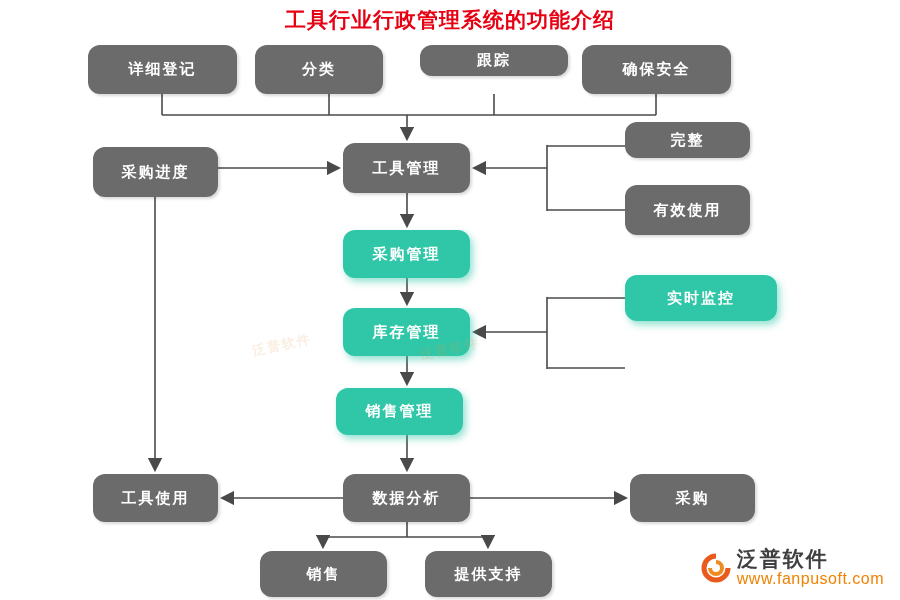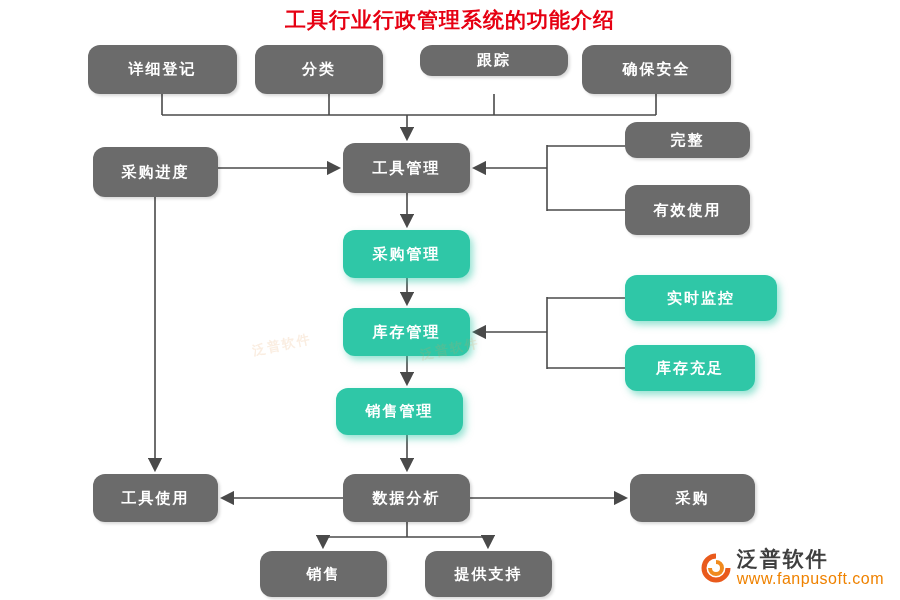--- a/index.html
+++ b/index.html
@@ -113,21 +113,20 @@
   <div class="node gray" style="left:582px;top:45px;width:149px;height:49px">确保安全</div>
 
   <div class="node gray" style="left:93px;top:147px;width:125px;height:50px">采购进度</div>
   <div class="node gray" style="left:343px;top:143px;width:127px;height:50px">工具管理</div>
   <div class="node gray" style="left:625px;top:122px;width:125px;height:36px">完整</div>
   <div class="node gray" style="left:625px;top:185px;width:125px;height:50px">有效使用</div>
 
   <div class="node teal" style="left:343px;top:230px;width:127px;height:48px">采购管理</div>
   <div class="node teal" style="left:343px;top:308px;width:127px;height:48px">库存管理</div>
   <div class="node teal" style="left:625px;top:275px;width:152px;height:46px">实时监控</div>
-  <div class="node teal" style="left:625px;top:345px;width:130px;height:46px">库存充足</div>
   <div class="node teal" style="left:336px;top:388px;width:127px;height:47px">销售管理</div>
 
   <div class="node gray" style="left:343px;top:474px;width:127px;height:48px">数据分析</div>
   <div class="node gray" style="left:630px;top:474px;width:125px;height:48px">采购</div>
   <div class="node gray" style="left:93px;top:474px;width:125px;height:48px">工具使用</div>
 
   <div class="node gray" style="left:260px;top:551px;width:127px;height:46px">销售</div>
   <div class="node gray" style="left:425px;top:551px;width:127px;height:46px">提供支持</div>
 
   <span class="wm" style="left:252px;top:336px">泛普软件</span>

